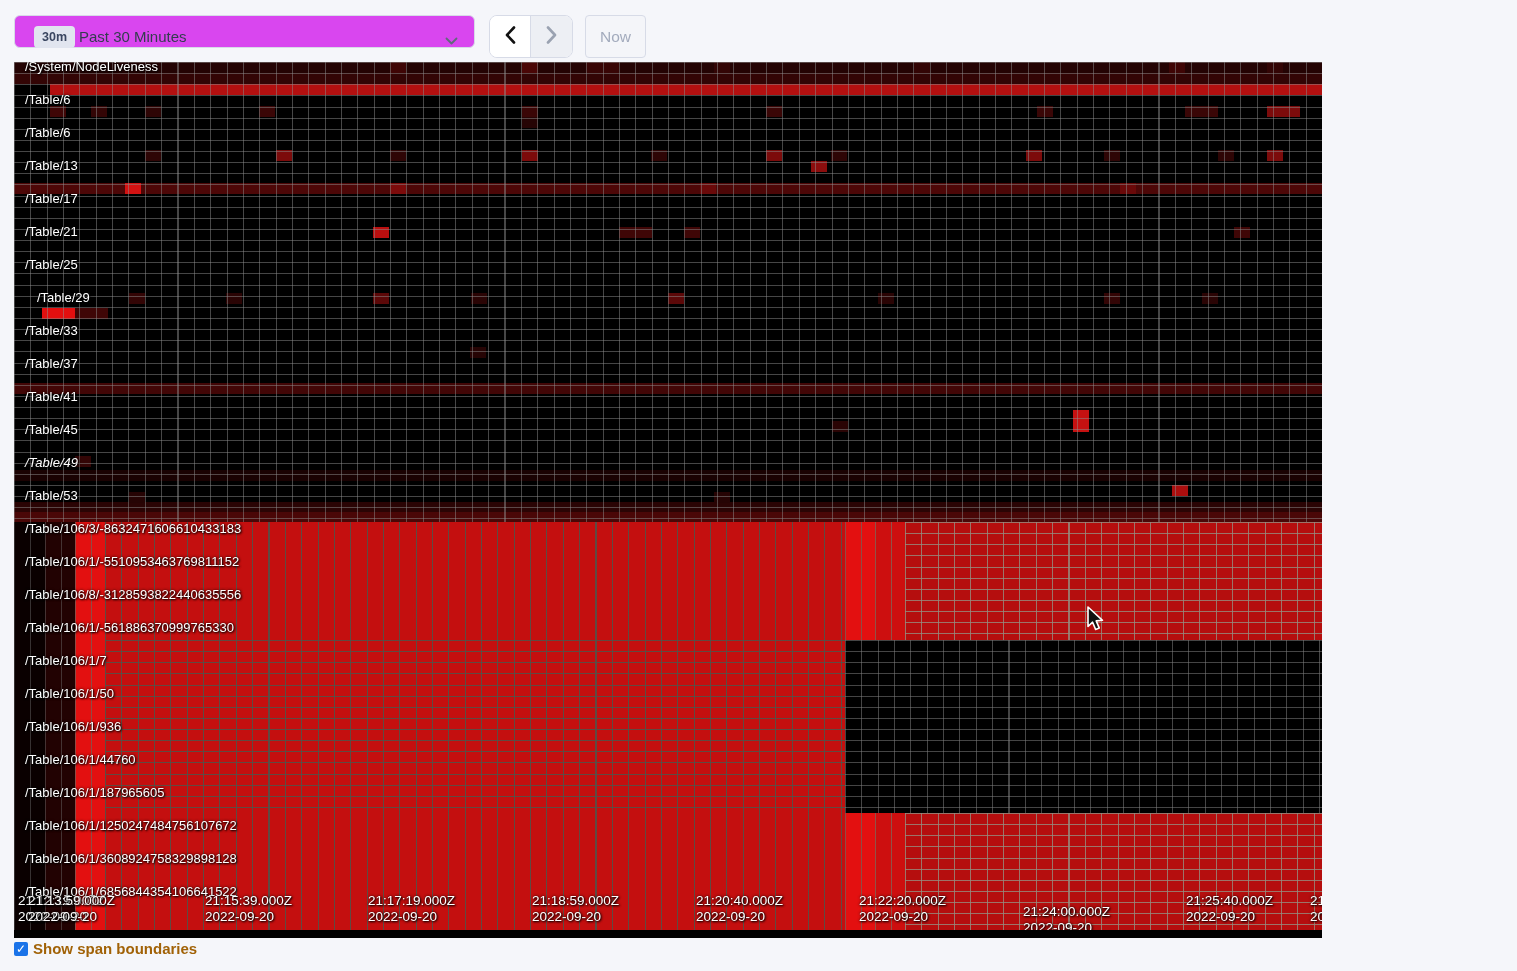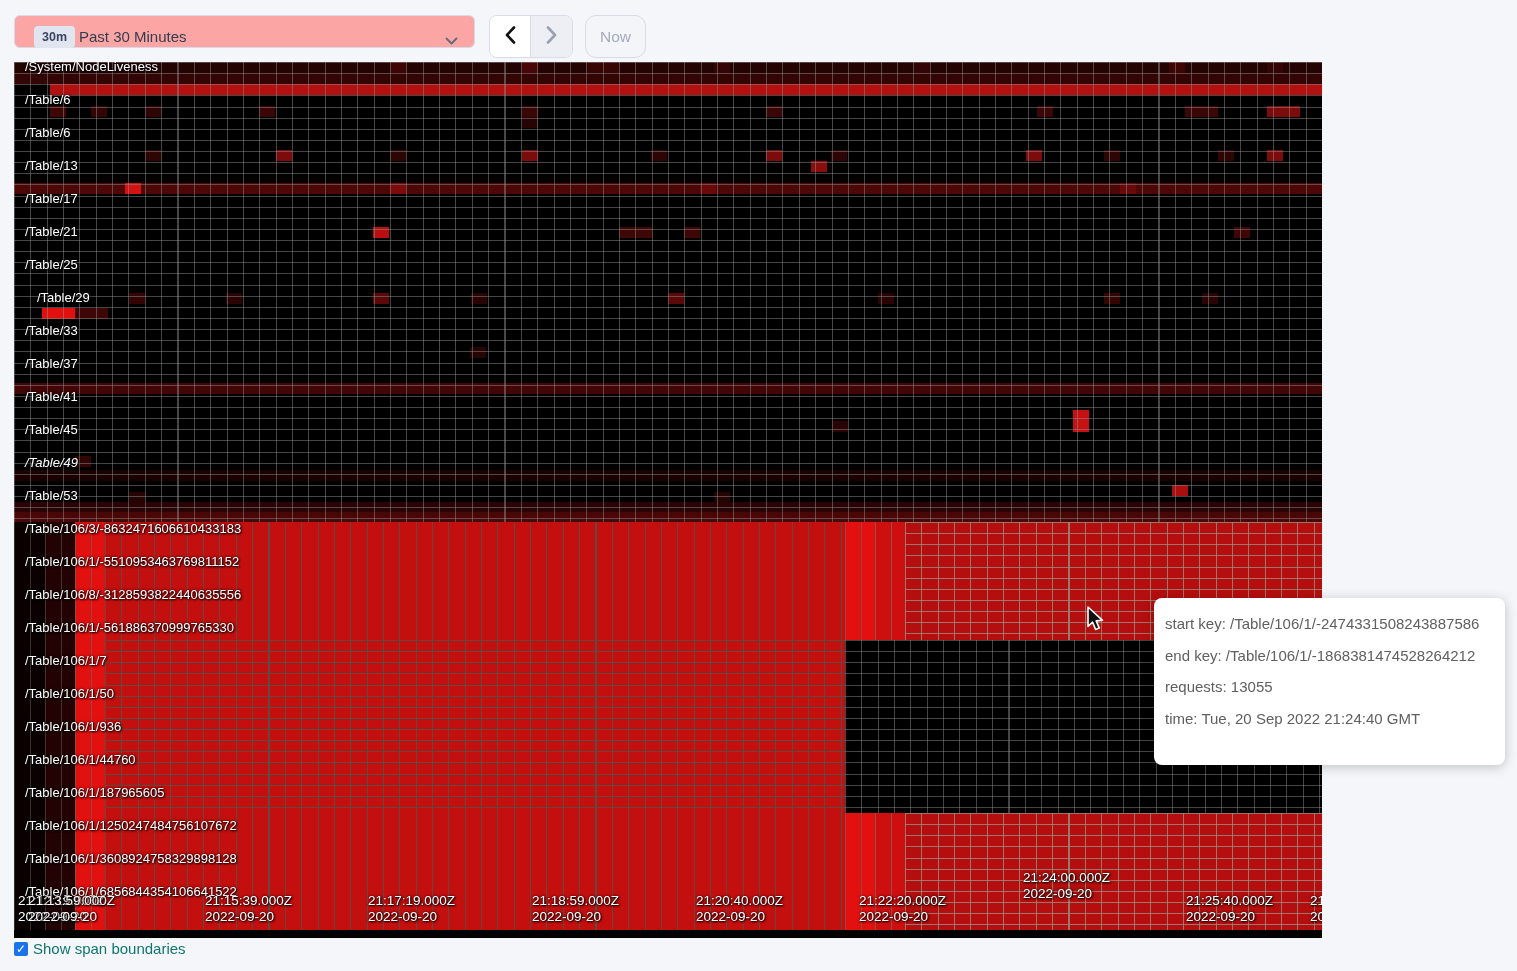--- a/index.html
+++ b/index.html
@@ -1,31 +1,31 @@
 <!DOCTYPE html>
 <html><head>
 <meta charset="utf-8">
 <style>
   html,body{margin:0;padding:0;background:#f5f6fa;font-family:"Liberation Sans",sans-serif;}
   #page{position:relative;width:1517px;height:971px;background:#f5f6fa;overflow:hidden;}
 
   
-  .dropdown{position:absolute;left:14px;top:15px;width:461px;height:33px;background:#fca5a5;
+  .dropdown{position:absolute;left:14px;top:15px;width:461px;height:33px;background:#d946ef;
     border:1px solid #d7dbe7;border-radius:6px;box-sizing:border-box;cursor:pointer;}
   .range-badge{position:absolute;left:19px;top:10px;height:22px;line-height:22px;padding:0 8px;
     background:#e1e5ef;border-radius:4px;font-size:12.5px;font-weight:bold;color:#3a4660;}
   .range-label{position:absolute;left:64px;top:12px;font-size:15px;color:#333d4e;}
   .dd-chevron{position:absolute;right:16px;top:16px;}
   .btn-group{position:absolute;left:489px;top:15px;width:84px;height:43px;border:1px solid #d7dbe7;
     border-radius:8px;box-sizing:border-box;overflow:hidden;display:flex;background:#fff;}
   .nav-btn{width:50%;height:100%;display:flex;align-items:center;justify-content:center;cursor:pointer;}
   .nav-btn.prev{background:#fff;border-right:1px solid #d7dbe7;box-sizing:border-box;}
   .nav-btn.next{background:#edeff4;}
   .now-btn{position:absolute;left:585px;top:15px;width:61px;height:43px;border:1px solid #d7dbe7;
-    border-radius:11px;box-sizing:border-box;background:#f4f5f9;color:#a3abbd;font-size:15.5px;
+    border-radius:4px;box-sizing:border-box;background:#f4f5f9;color:#a3abbd;font-size:15.5px;
     display:flex;align-items:center;justify-content:center;}
 
   
   #heatmap{position:absolute;left:14px;top:62px;width:1308px;height:868px;background:#000;
     border-bottom:8px solid #000;overflow:hidden;cursor:default;}
   .rect,.region,.overlay{position:absolute;}
   .row-label{position:absolute;left:11px;color:#fff;font-size:13px;white-space:nowrap;
     text-shadow:1px 1px 2px #000,0 0 3px #000;pointer-events:none;}
   .tick{position:absolute;color:#fff;font-size:13.5px;line-height:16px;white-space:nowrap;
     text-shadow:1px 1px 2px #000,0 0 3px #000;pointer-events:none;}
@@ -36,21 +36,21 @@
     padding:17px 0 0 11px;z-index:5;}
   #tooltip .tip-line{font-size:15px;color:#606060;margin-bottom:14.5px;white-space:nowrap;}
 
   
   #cursor{position:absolute;left:1083px;top:606px;z-index:6;pointer-events:none;}
 
   
   #span-row{position:absolute;left:14px;top:940px;display:flex;align-items:center;}
   .cbx{width:14px;height:14px;background:#1a73e8;border-radius:2px;color:#fff;font-size:12px;
     line-height:14px;text-align:center;cursor:pointer;}
-  .cbx-label{margin-left:5px;font-size:15px;color:#0f766e;}
+  .cbx-label{margin-left:5px;font-size:15px;color:#a16207;font-weight:bold;}
 </style>
 </head>
 <body>
 
 <div id="page">
 
   <div class="dropdown">
     <span class="range-badge">30m</span>
     <span class="range-label">Past 30 Minutes</span>
     <span class="dd-chevron">
@@ -212,41 +212,35 @@
           <div>2022-09-20</div>
         </div>
         <div class="tick" style="left: 682px; top: 831px;">
           <div>21:20:40.000Z</div>
           <div>2022-09-20</div>
         </div>
         <div class="tick" style="left: 845px; top: 831px;">
           <div>21:22:20.000Z</div>
           <div>2022-09-20</div>
         </div>
-        <div class="tick" style="left: 1009px; top: 808px;">
+        <div class="tick" style="left: 1009px; top: 842px;">
           <div>21:24:00.000Z</div>
           <div>2022-09-20</div>
         </div>
         <div class="tick" style="left: 1172px; top: 831px;">
           <div>21:25:40.000Z</div>
           <div>2022-09-20</div>
         </div>
         <div class="tick" style="left: 1296px; top: 831px;">
           <div>21:27:20.000Z</div>
           <div>2022-09-20</div>
         </div>
       </div>
   </div>
 
-  <div id="tooltip">
-    <div class="tip-line">start key: /Table/106/1/-2474331508243887586</div>
-    <div class="tip-line">end key: /Table/106/1/-1868381474528264212</div>
-    <div class="tip-line">requests: 13055</div>
-    <div class="tip-line">time: Tue, 20 Sep 2022 21:24:40 GMT</div>
-  </div>
 
   <div id="cursor">
     <svg width="22" height="26" viewBox="0 0 22 26">
       <path d="M5 1 L5 20.5 L9.6 16.2 L12.6 23.4 L16.2 21.9 L13.2 14.9 L19.5 14.3 Z" fill="#111" stroke="#fff" stroke-width="1.6" stroke-linejoin="round"></path>
     </svg>
   </div>
 
   <div id="span-row">
     <div class="cbx">✓</div>
     <span class="cbx-label">Show span boundaries</span>

